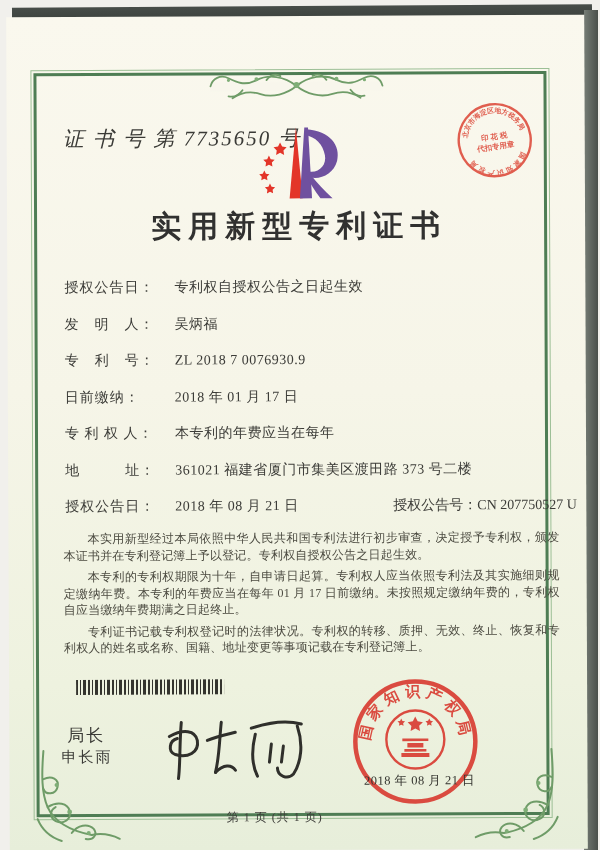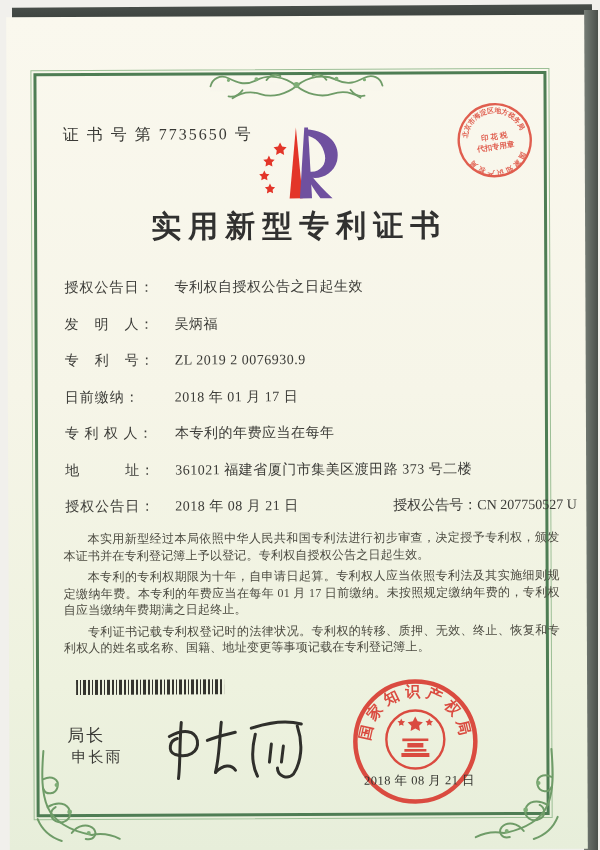--- a/index.html
+++ b/index.html
@@ -25,21 +25,21 @@
   .frame-outer{
     position:absolute;left:24px;top:53px;width:517px;height:748px;
     border:1px solid #9cbf96;
   }
   .frame-inner{
     position:absolute;left:2px;top:2px;right:2px;bottom:2px;
     border:3px solid #4e7d54;
   }
   .cert-number{
     position:absolute;left:56px;top:108px;
-    font-size:16px;color:#3a3a36;letter-spacing:2px;
+    font-size:21px;color:#3a3a36;letter-spacing:2px;font-style:italic;
   }
   .logo{position:absolute;left:240px;top:104px;width:104px;height:84px;}
   .title{
     position:absolute;left:0;top:190px;width:584px;text-align:center;
     font-size:30px;font-weight:bold;color:#313130;letter-spacing:7px;
   }
   .fields{position:absolute;left:57px;top:262px;width:500px;}
   .field-row{height:36.5px;font-size:14px;color:#3c3c38;position:relative;white-space:nowrap;}
   .field-label{display:inline-block;min-width:110px;letter-spacing:1px;}
   .field-value{letter-spacing:0.5px;}
@@ -51,21 +51,21 @@
   }
   .body-text p{margin:0 0 5px 0;text-indent:2em;}
   .barcode{
     position:absolute;left:67px;top:663px;width:148px;height:15px;
     background:repeating-linear-gradient(90deg,
       #34342e 0 2px,transparent 2px 4px,
       #34342e 4px 5px,transparent 5px 7px,
       #34342e 7px 10px,transparent 10px 12px);
   }
   .official-title{position:absolute;left:58px;top:707px;font-size:17px;color:#3a3a36;letter-spacing:2px;}
-  .official-name{position:absolute;left:62px;top:731px;font-size:15px;color:#3a3a36;letter-spacing:2px;}
+  .official-name{position:absolute;left:52px;top:731px;font-size:15px;color:#3a3a36;letter-spacing:2px;}
   .signature{position:absolute;left:150px;top:694px;width:150px;height:80px;}
   .seal-bottom{position:absolute;left:331px;top:651px;width:150px;height:150px;opacity:0.88;}
   .seal-date{
     position:absolute;left:345px;top:757px;width:130px;text-align:center;
     font-size:12.5px;color:#33332e;letter-spacing:0.5px;font-weight:500;
   }
   .seal-top{position:absolute;left:438px;top:75px;width:100px;height:100px;opacity:0.85;transform:rotate(-8deg);}
   .footer{
     position:absolute;left:180px;top:793px;width:170px;text-align:center;
     font-size:12px;color:#3e3e3a;letter-spacing:1px;
@@ -159,21 +159,21 @@
   <div class="title">实用新型专利证书</div>
 
   <div class="fields">
     <div class="field-row">
       <span class="field-label">授权公告日：</span><span class="field-value">专利权自授权公告之日起生效</span>
     </div>
     <div class="field-row">
       <span class="field-label">发　明　人：</span><span class="field-value">吴炳福</span>
     </div>
     <div class="field-row">
-      <span class="field-label">专　利　号：</span><span class="field-value">ZL 2019 2 0076930.9</span>
+      <span class="field-label">专　利　号：</span><span class="field-value">ZL 2018 7 0076930.9</span>
     </div>
     <div class="field-row">
       <span class="field-label">日前缴纳：</span><span class="field-value">2018 年 01 月 17 日</span>
     </div>
     <div class="field-row">
       <span class="field-label">专 利 权 人：</span><span class="field-value">本专利的年费应当在每年</span>
     </div>
     <div class="field-row">
       <span class="field-label">地　　　址：</span><span class="field-value">361021 福建省厦门市集美区渡田路 373 号二楼</span>
     </div>
@@ -241,14 +241,15 @@
     <text font-size="6.8" font-weight="bold" fill="#dc4434">
       <textPath href="#arcT2" startOffset="50%" text-anchor="middle">北京市海淀区地方税务局</textPath>
     </text>
     <text font-size="6.8" font-weight="bold" fill="#dc4434" letter-spacing="2">
       <textPath href="#arcB2" startOffset="50%" text-anchor="middle">国家知识产权局</textPath>
     </text>
     <text x="50" y="49" font-size="7.5" font-weight="bold" fill="#dc4434" text-anchor="middle">印 花 税</text>
     <text x="50" y="59" font-size="7.5" font-weight="bold" fill="#dc4434" text-anchor="middle">代扣专用章</text>
   </svg>
 
+  <div class="footer">第 1 页 (共 1 页)</div>
 
 </div>
 
 </body></html>

